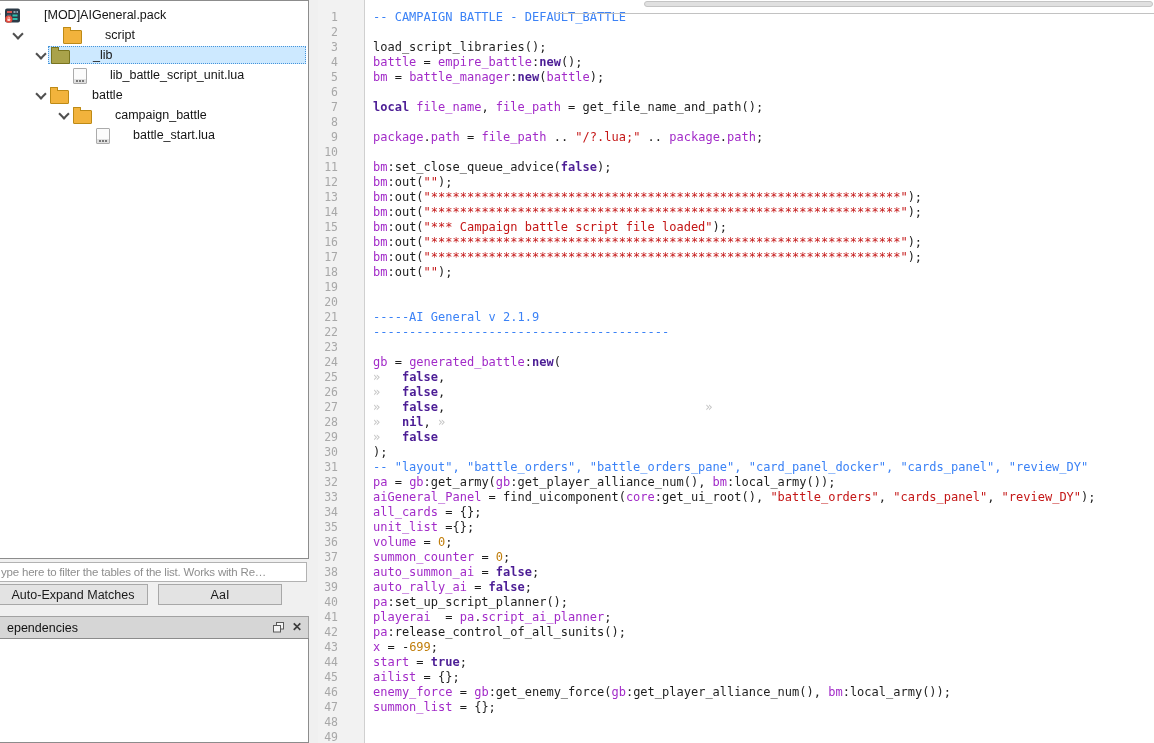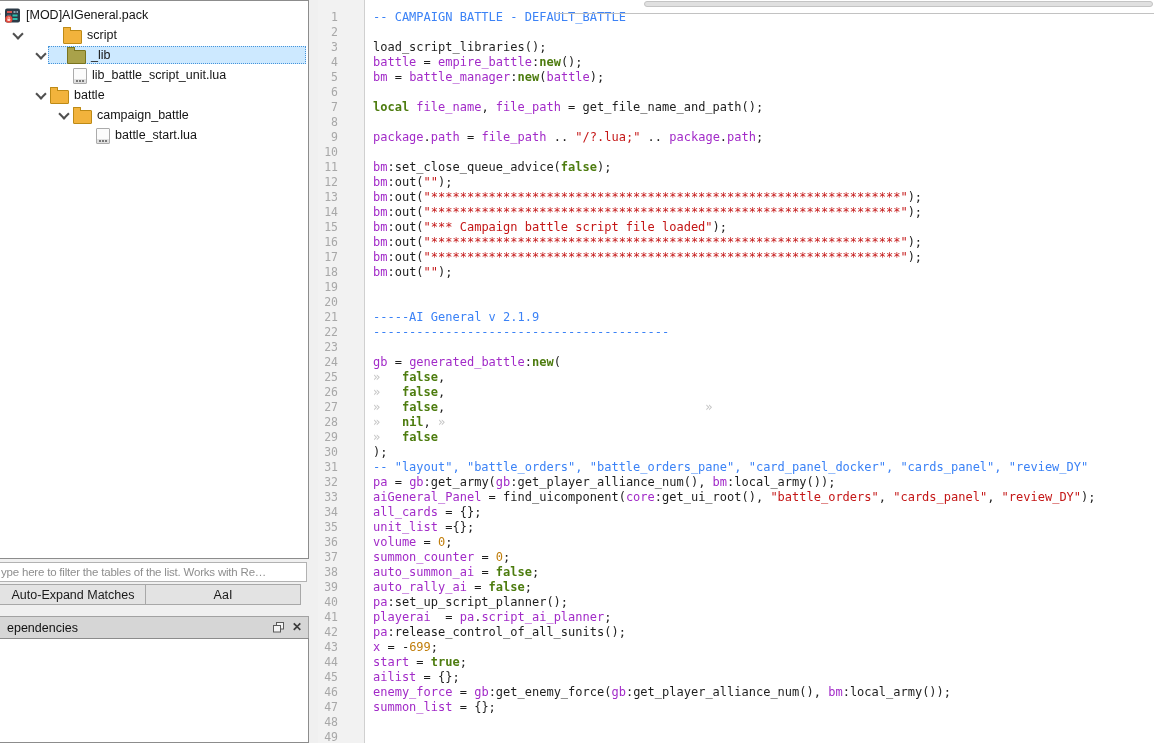--- a/index.html
+++ b/index.html
@@ -9,43 +9,43 @@
   
   #tree-panel{position:absolute;left:-2px;top:0;width:311px;height:559px;background:#fff;
               border:1px solid #8c8c8c;box-sizing:border-box;overflow:hidden}
   #tree-rows{padding-top:4px}
   .trow{height:20px;display:flex;align-items:center;font-size:12.5px;color:#141414;white-space:nowrap}
   .slot{width:16px;flex:none;display:flex;align-items:center}
   .chev{width:6px;height:6px;border-right:2px solid #4f4f4f;border-bottom:2px solid #4f4f4f;
         transform:rotate(45deg);margin:-2px 0 0 3px}
   .nbox{display:flex;align-items:center}
   .selbox{display:flex;align-items:center;flex:1;background:#cde9ff;border:1px dotted #4694da;
-          height:18px;margin:0 2px 0 -2px;padding-left:18px;box-sizing:border-box}
-  .tlabel{margin-left:5px}
+          height:18px;margin:0 2px 0 -2px;padding-left:2px;box-sizing:border-box}
+  .tlabel{margin-left:23px}
   .folder{position:relative;width:17px;height:12px;background:#f2b33c;border:1px solid #bd8a16;
           border-radius:1px;margin-top:3px;flex:none}
   .folder::before{content:"";position:absolute;left:-1px;top:-4px;width:6px;height:3px;background:#f2b33c;
           border:1px solid #bd8a16;border-bottom:none;border-radius:1px 1px 0 0}
   .folder.olive{background:#a9a24a;border-color:#79741f}
   .folder.olive::before{background:#a9a24a;border-color:#79741f}
   .file-ic{position:relative;width:12px;height:14px;background:#fbfbfb;border:1px solid #ababab;
            border-radius:1px;flex:none;margin-top:1px}
   .file-ic::before{content:"";position:absolute;left:0;right:0;bottom:0;height:4px;background:#e0e0e0}
   .file-ic::after{content:"";position:absolute;left:2px;bottom:1px;width:2px;height:2px;background:#787878;
            box-shadow:3px 0 #787878,6px 0 #787878}
   .pack-wrap{flex:none;width:17px;height:17px;margin-top:1px}
 
   #filter-input{position:absolute;left:-2px;top:562px;width:309px;height:20px;box-sizing:border-box;
                 border:1px solid #b2b2b2;background:#fff;padding:0 2px;font-family:"Liberation Sans",sans-serif;
                 font-size:11.5px;letter-spacing:-0.2px;color:#333}
   #filter-input::placeholder{color:#8e8e8e;opacity:1}
   .qbtn{position:absolute;top:584px;height:21px;background:#e3e3e3;border:1px solid #a8a8a8;
         font-family:"Liberation Sans",sans-serif;font-size:12.5px;color:#1a1a1a;padding:0}
   #btn-autoexpand{left:-2px;width:150px}
-  #btn-case{left:145px;width:156px}
+  #btn-case{left:158px;width:124px}
 
   #dep-header{position:absolute;left:-2px;top:616px;width:311px;height:23px;box-sizing:border-box;
               background:#d6d6d6;border:1px solid #a2a2a2;display:flex;align-items:center}
   #dep-title{font-size:12.5px;color:#111;padding-left:8px}
   #dep-float{position:absolute;right:24px;top:5px;cursor:pointer;line-height:0}
   #dep-close{position:absolute;right:6px;top:3px;font-size:12px;font-weight:bold;color:#3a3a3a;cursor:pointer}
   #dep-body{position:absolute;left:-2px;top:638px;width:311px;height:105px;background:#fff;
             border:1px solid #8c8c8c;box-sizing:border-box}
 
   #splitter{position:absolute;left:310px;top:0;width:8px;height:743px;background:#f0f0f0}
@@ -56,21 +56,21 @@
           border-right:1px solid #d0d0d0;box-sizing:border-box}
   #gnums{position:absolute;left:0;top:10px;width:47px}
   .gnum{height:15px;line-height:15px;font-family:"DejaVu Sans Mono",monospace;font-size:11.5px;
         color:#a8a8a8;text-align:right;padding-right:27px;box-sizing:border-box}
   #code{position:absolute;left:55px;top:10px;right:0;font-family:"DejaVu Sans Mono",monospace;font-size:12px}
   .cline{height:15px;line-height:15px;white-space:pre}
   #hthumb{position:absolute;left:326px;top:1px;width:509px;height:6px;background:#e0e0e0;
           border:1px solid #c4c4c4;border-radius:3px;box-sizing:border-box}
   #top-rule{position:absolute;left:237px;right:0;top:13px;height:1px;background:#c2c2c2}
 </style>
-<style>.t-d{color:#1e1e1e}.t-v{color:#a22bc8}.t-k{color:#4d7c0f}.t-s{color:#c41616}.t-n{color:#c07d0a}.t-c{color:#3b82f6}.t-w{color:#c4c4c4}.t-k{font-weight:bold}</style></head>
+<style>.t-d{color:#1e1e1e}.t-v{color:#a22bc8}.t-k{color:#4c1d95}.t-s{color:#c41616}.t-n{color:#c07d0a}.t-c{color:#3b82f6}.t-w{color:#c4c4c4}.t-k{font-weight:bold}</style></head>
 <body>
 
 <div id="tree-panel">
   <div id="tree-rows">
       <div class="trow" style="margin-left: -11px;">
         <span class="slot">
           <span class="chev"></span>
         </span>
         <span class="nbox">
           <span class="pack-wrap"><svg width="17" height="17" viewBox="0 0 17 17">

